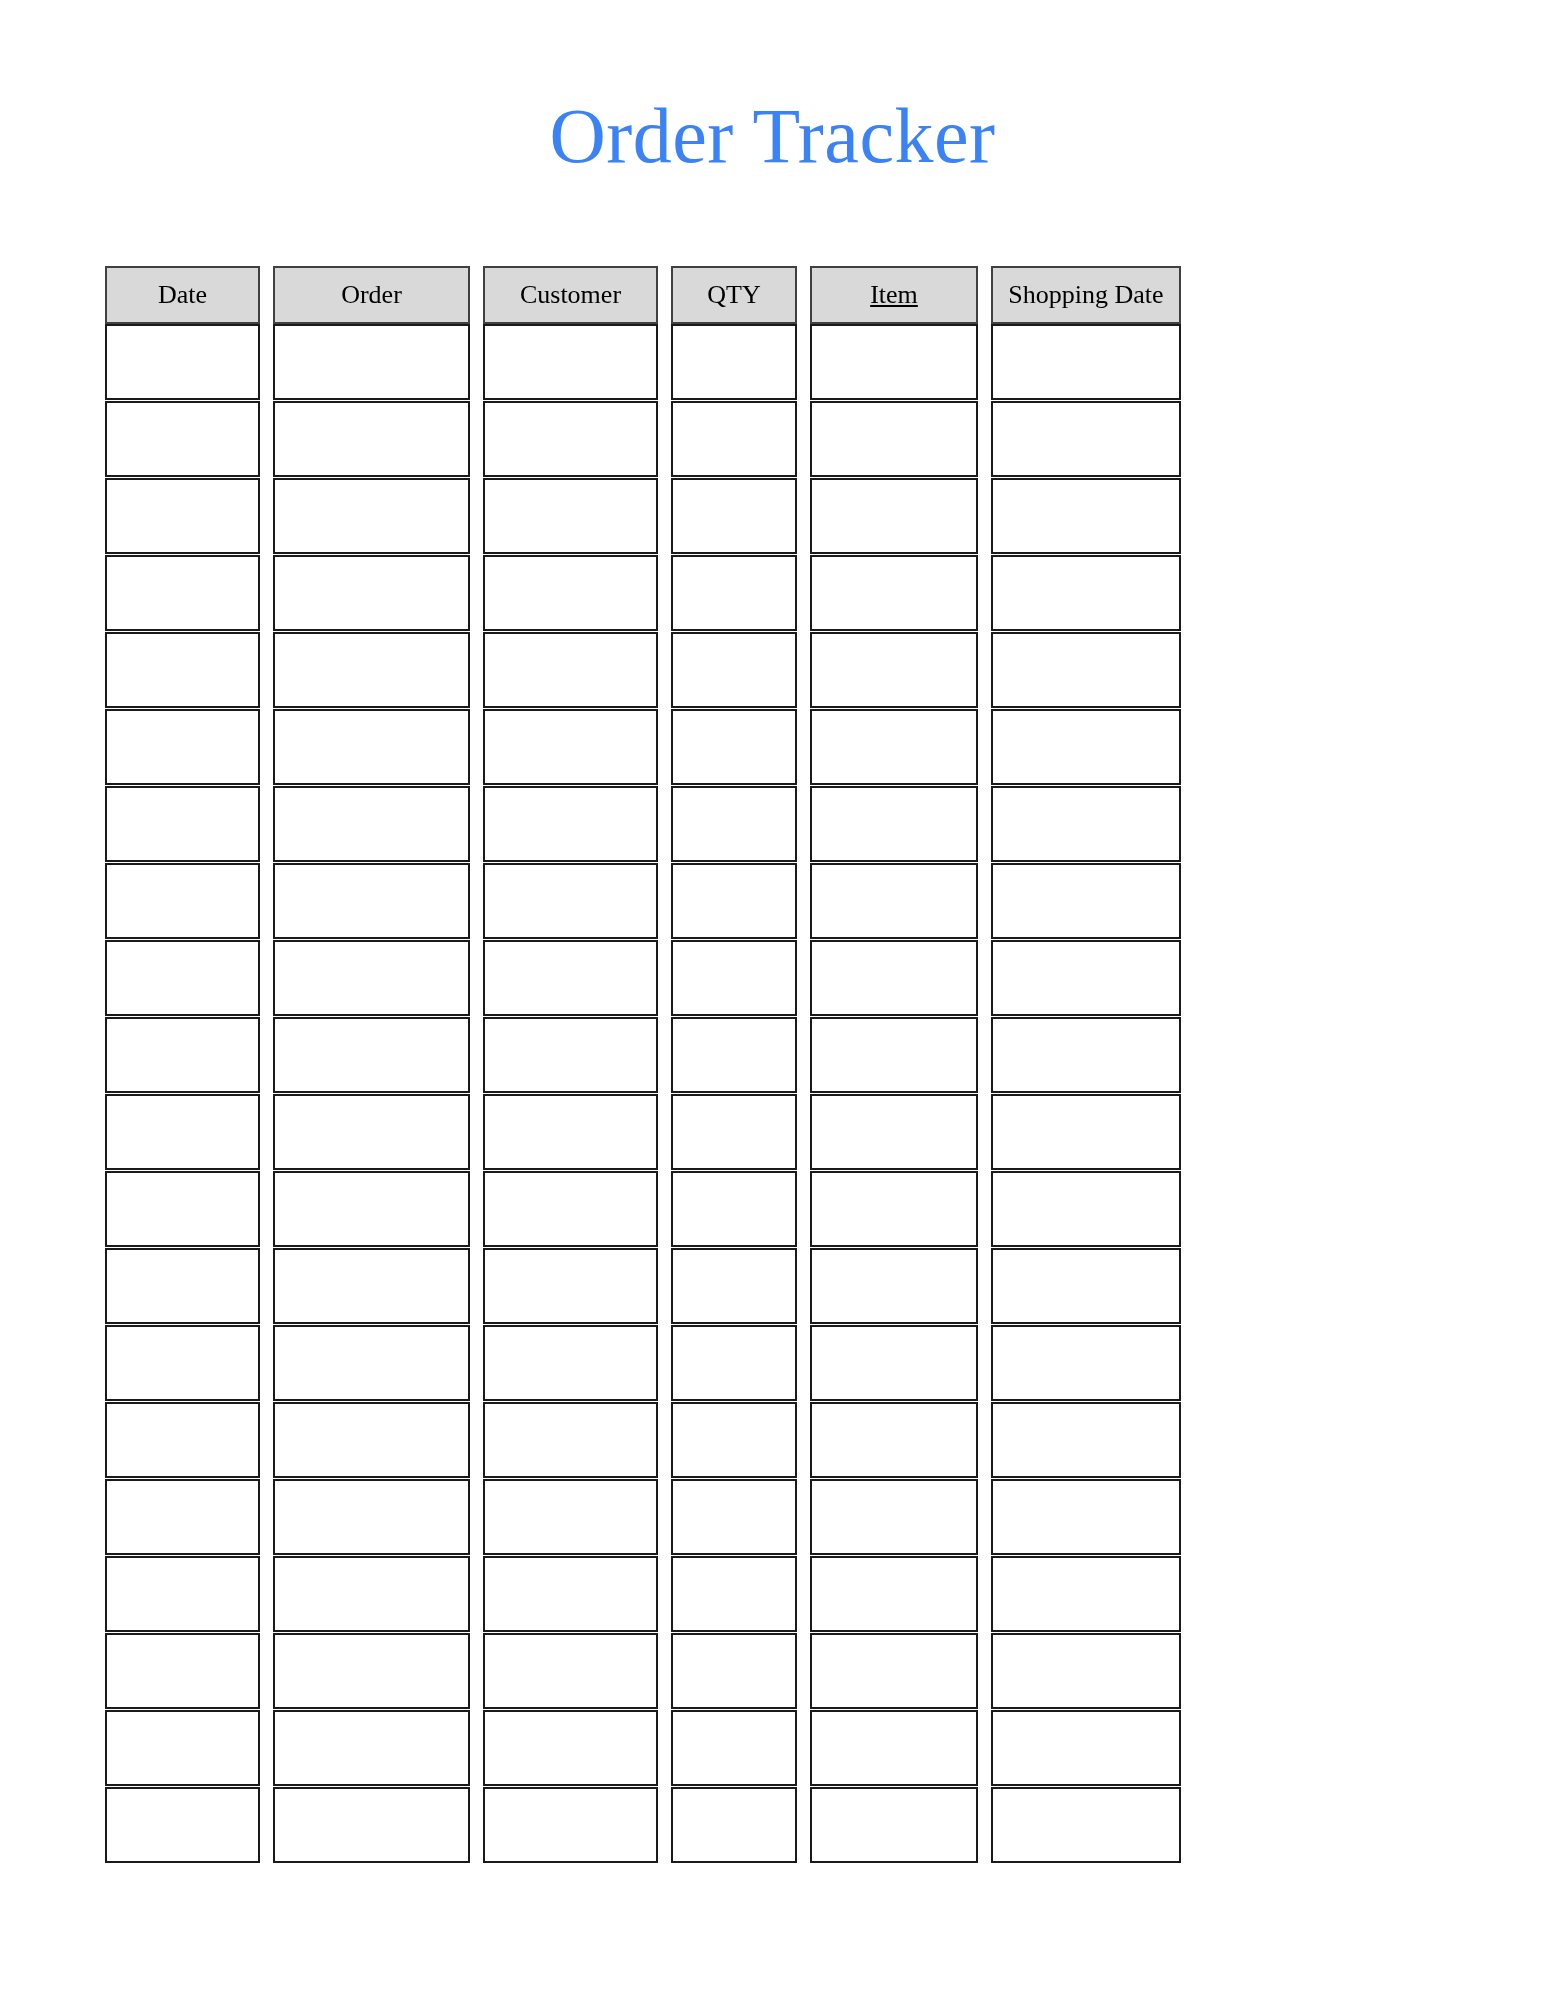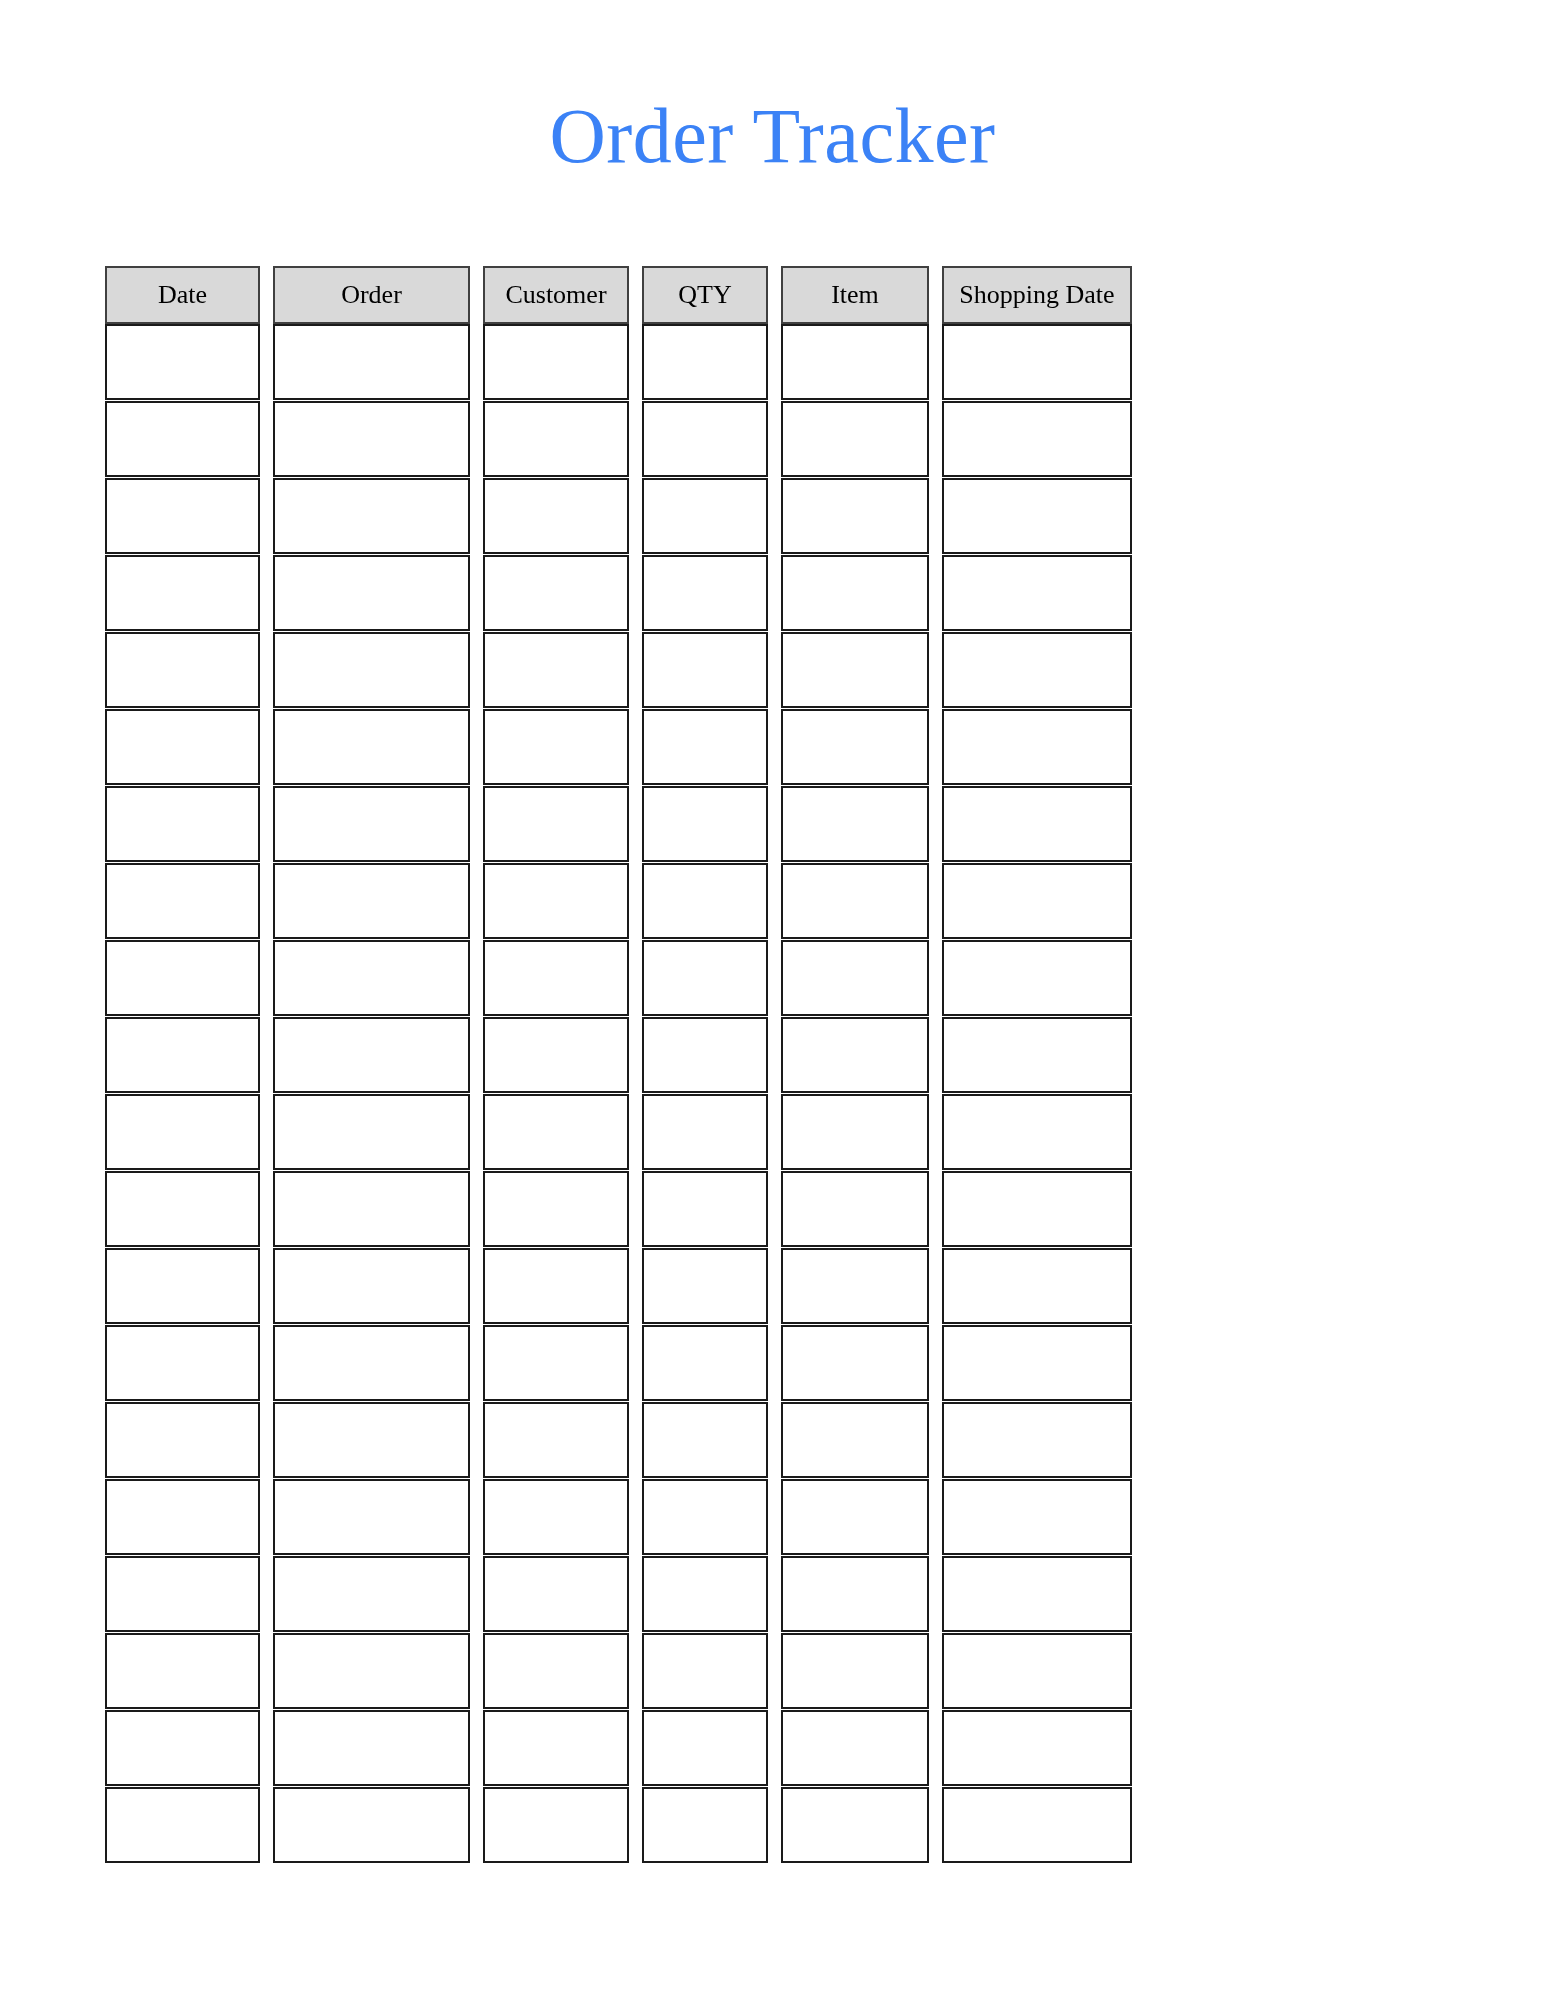--- a/index.html
+++ b/index.html
@@ -133,21 +133,21 @@
         <div class="body-cell"></div>
         <div class="body-cell"></div>
         <div class="body-cell"></div>
         <div class="body-cell"></div>
         <div class="body-cell"></div>
         <div class="body-cell"></div>
         <div class="body-cell"></div>
         <div class="body-cell"></div>
         <div class="body-cell"></div>
       </div>
-      <div class="tracker-col col-gap" style="width: 146px;">
+      <div class="tracker-col col-gap" style="width: 175px;">
         <div class="header-cell">Customer</div>
         <div class="body-cell first-body"></div>
         <div class="body-cell"></div>
         <div class="body-cell"></div>
         <div class="body-cell"></div>
         <div class="body-cell"></div>
         <div class="body-cell"></div>
         <div class="body-cell"></div>
         <div class="body-cell"></div>
         <div class="body-cell"></div>
@@ -179,21 +179,21 @@
         <div class="body-cell"></div>
         <div class="body-cell"></div>
         <div class="body-cell"></div>
         <div class="body-cell"></div>
         <div class="body-cell"></div>
         <div class="body-cell"></div>
         <div class="body-cell"></div>
         <div class="body-cell"></div>
         <div class="body-cell"></div>
       </div>
-      <div class="tracker-col col-gap" style="width: 148px;">
+      <div class="tracker-col col-gap" style="width: 168px; text-decoration: underline;">
         <div class="header-cell">Item</div>
         <div class="body-cell first-body"></div>
         <div class="body-cell"></div>
         <div class="body-cell"></div>
         <div class="body-cell"></div>
         <div class="body-cell"></div>
         <div class="body-cell"></div>
         <div class="body-cell"></div>
         <div class="body-cell"></div>
         <div class="body-cell"></div>

